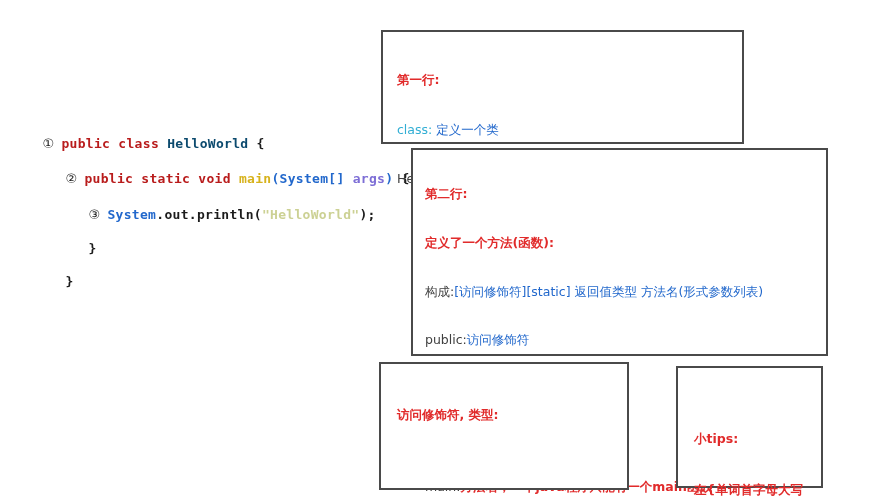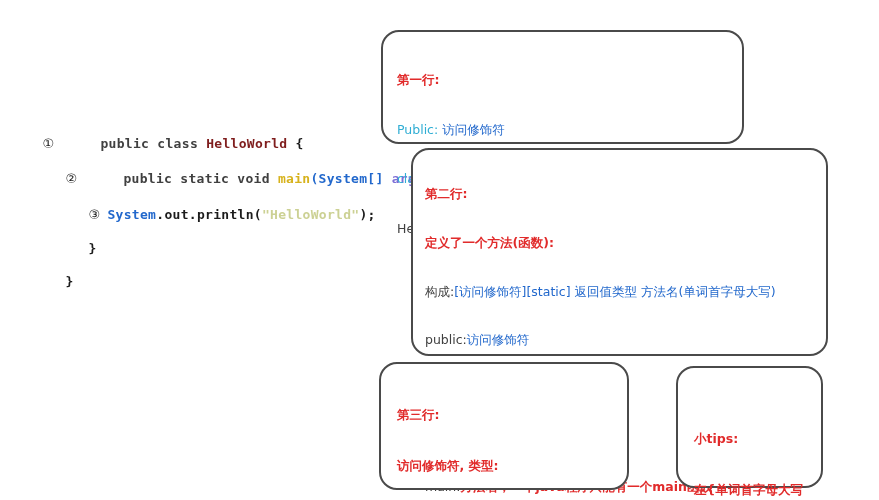--- a/index.html
+++ b/index.html
@@ -18,42 +18,42 @@
     white-space:pre; letter-spacing:0.3px;
   }
   .marker {
     font-family:"DejaVu Sans",sans-serif; font-weight:normal;
     margin-right:7px; color:#1c1c1c;
   }
 
   
   .box {
     position:absolute; background:#ffffff;
-    border:2px solid #4a4a4a; border-radius:18px;
+    border:2px solid #4a4a4a; border-radius:0;
     font-size:12.5px; color:#1c1c1c; white-space:pre;
   }
   .note-line { line-height:19.5px; }
   .box2 .note-line { line-height:18.8px; }
   .box3 .note-line { line-height:21px; }
   .box4 .note-line { line-height:21px; }
 
   .box1 { padding:8px 14px; }
   .box2 { padding:5px 12px;margin-left:32px; }
   .box3 { padding:10px 16px; }
   .box4 { padding:30px 16px 10px 16px;margin-left:32px; }
 
   .indent1 { padding-left:71px; }
 
   
   .c-red    { color:#e12b2b; font-weight:bold; }
   .c-cyan   { color:#31aed4; }
   .c-blue   { color:#2268cc; }
   .c-orange { color:#404040; }
-  .k-red    { color:#404040;margin-left:39px; }
-  .k-green  { color:#7f1d1d; }
+  .k-red    { color:#b91c1c; }
+  .k-green  { color:#0c4a6e; }
   .k-yellow { color:#d7b21c; }
   .k-blue   { color:#2268cc; }
   .k-purple { color:#7d6ed6; }
   .k-string { color:#ccd194; }
   .k-black  { color:#1c1c1c; }
 </style>
 </head>
 <body>
 
 <div class="canvas">
@@ -73,42 +73,40 @@
   <div class="code-line" style="left:56px; top:226px;">
     <span class="k-black">}</span>
   </div>
 
   <div class="code-line" style="left:33px; top:259px;">
     <span class="k-black">}</span>
   </div>
 
   <div class="box box1" style="left:381px; top:30px; width:363px; height:114px;">
     <div class="note-line"><span class="c-red">第一行:</span></div>
-    <div class="note-line"><span class="c-cyan">Public: </span><span class="c-blue">访问修饰符</span></div>
     <div class="note-line"><span class="c-cyan">class: </span><span class="c-blue">定义一个类</span></div>
     <div class="note-line"><span class="c-orange">HelloWorld: </span><span class="c-blue">类名--Public定义的类名必须和文件名一致</span></div>
     <div class="note-line indent1"><span class="c-blue">命名特点:大驼峰命名法(单词首字母大写)</span></div>
   </div>
 
   <div class="box box2" style="left:379px; top:148px; width:417px; height:208px;">
     <div class="note-line"><span class="c-red">第二行:</span></div>
     <div class="note-line"><span class="c-red">定义了一个方法(函数):</span></div>
-    <div class="note-line"><span class="c-orange">构成:</span><span class="c-blue">[访问修饰符][static] 返回值类型 方法名(单词首字母大写)</span></div>
+    <div class="note-line"><span class="c-orange">构成:</span><span class="c-blue">[访问修饰符][static] 返回值类型 方法名(形式参数列表)</span></div>
     <div class="note-line"><span class="c-orange">public:</span><span class="c-blue">访问修饰符</span></div>
     <div class="note-line"><span class="c-orange">static:</span><span class="c-blue">后期介绍，暂时保留</span></div>
     <div class="note-line"><span class="c-orange">void:</span><span class="c-blue">空返回值类型</span></div>
     <div class="note-line"><span class="c-orange">main:</span><span class="c-red">方法名，一个java程序只能有一个main函数</span></div>
     
     
     
     
   </div>
 
   <div class="box box3" style="left:379px; top:362px; width:250px; height:128px;">
-    <div class="note-line"><span class="c-red">第三行:</span></div>
     <div class="note-line"><span class="c-red">访问修饰符, 类型:</span></div>
     
     
     
   </div>
 
   <div class="box box4" style="left:644px; top:366px; width:147px; height:122px;">
     <div class="note-line"><span class="c-red">小tips:</span></div>
     <div class="note-line"><span class="c-red">左{单词首字母大写</span></div>
   </div>

